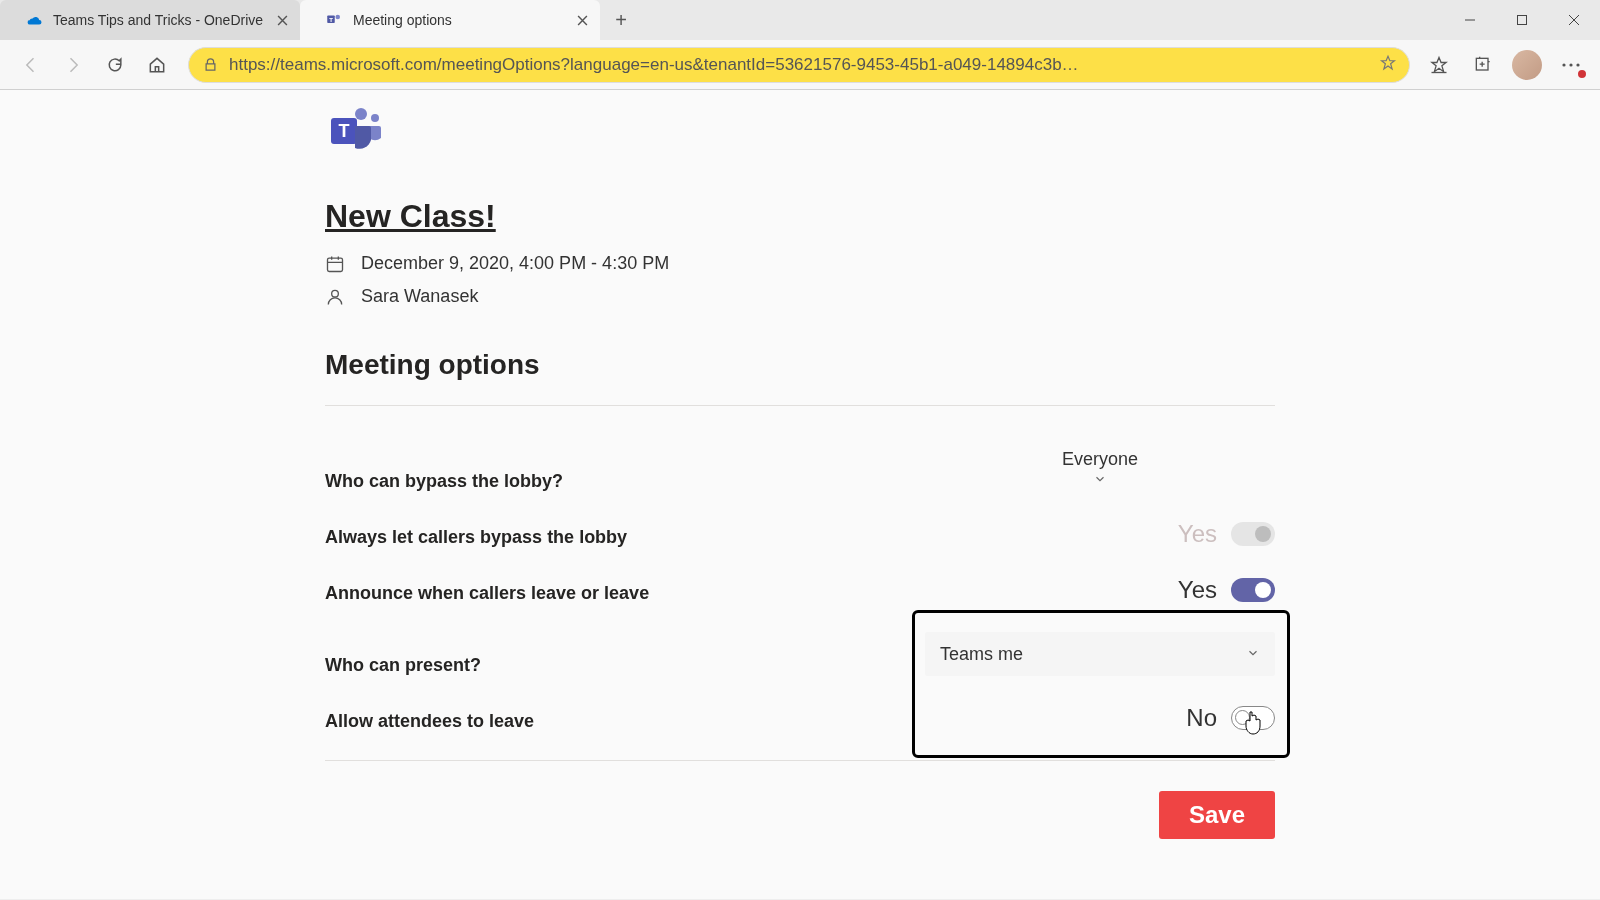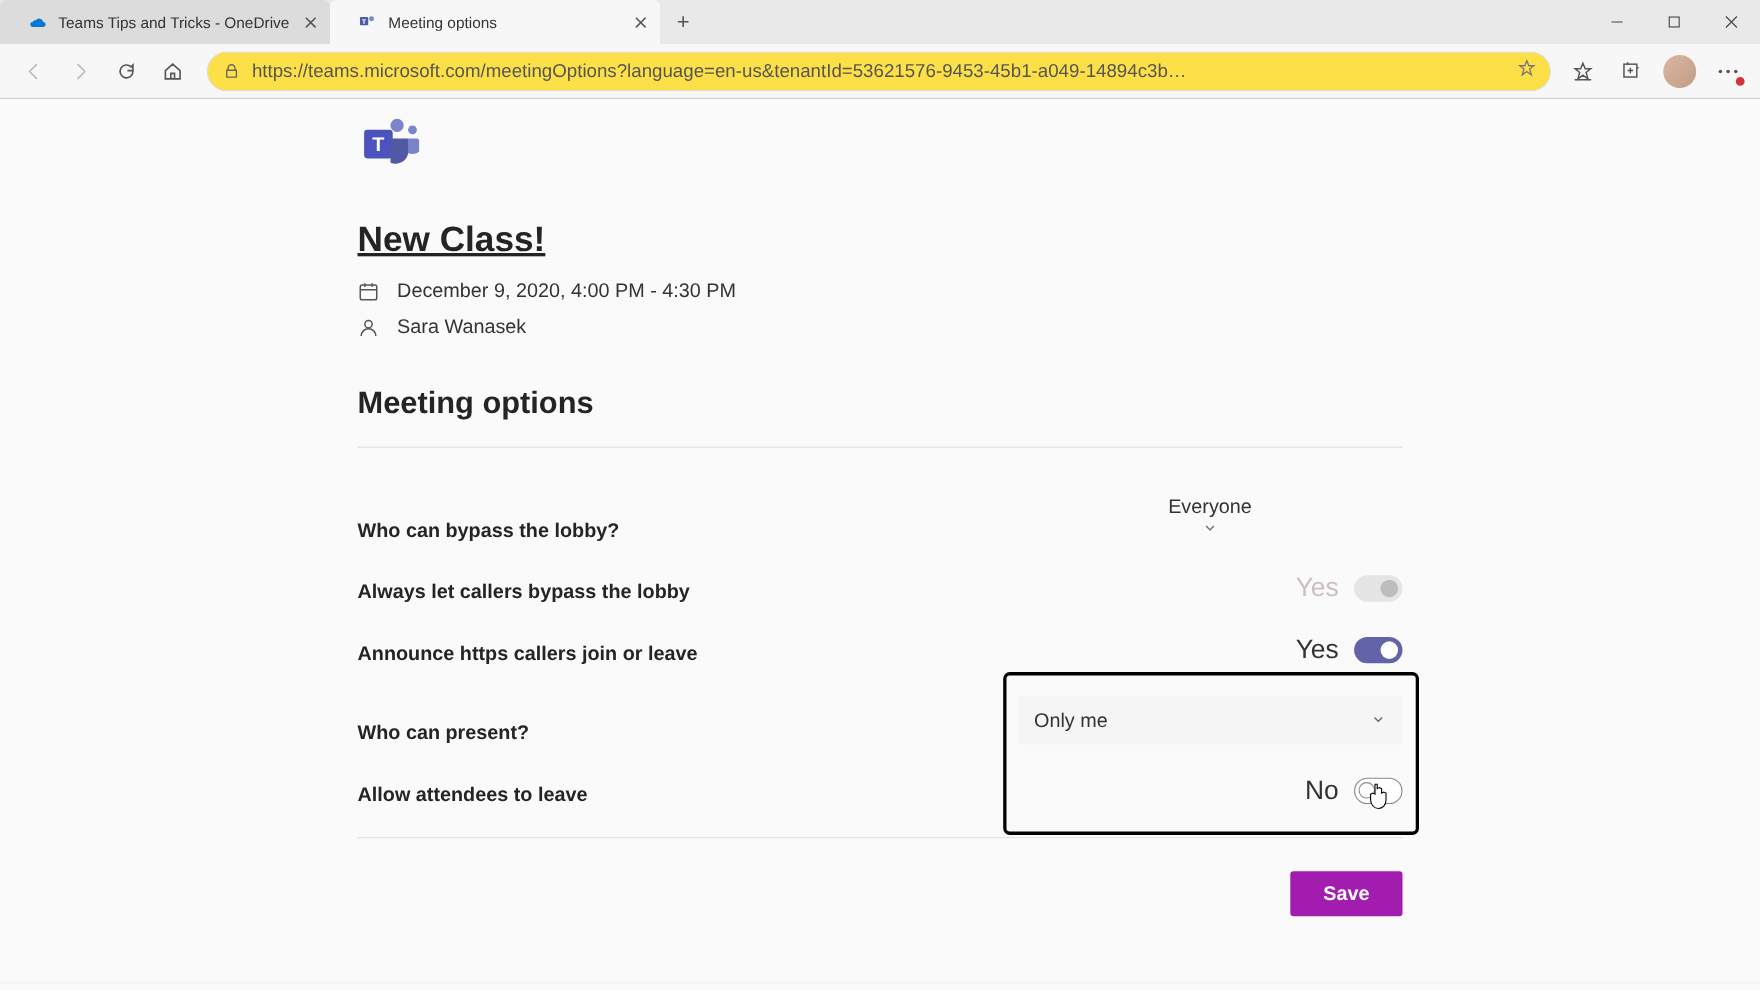--- a/index.html
+++ b/index.html
@@ -55,21 +55,21 @@
 .toggle.on { background: #6264a7; }
 .toggle.on .thumb { right: 4px; background: #fff; }
 .toggle.off-outline { background: #fff; border: 1.5px solid #888; }
 .toggle.off-outline .thumb { left: 3px; top: 2.5px; background: #fff; border: 1.5px solid #888; width: 15px; height: 15px; }
 .toggle.off-disabled { background: #e5e5e5; }
 .toggle.off-disabled .thumb { right: 4px; background: #bdbdbd; }
 
 .highlight-box { position: absolute; border: 3.5px solid #000; border-radius: 6px; pointer-events: none; }
 
 .save-row { display: flex; justify-content: flex-end; margin-top: 30px; margin-bottom: 60px; }
-.save-btn { background: #a21caf; color: #fff; font-size: 18px; font-weight: 600; padding: 10px 30px; border: none; border-radius: 3px; cursor: pointer; }
+.save-btn { background: #ef4444; color: #fff; font-size: 24px; font-weight: 600; padding: 10px 30px; border: none; border-radius: 3px; cursor: pointer; }
 
 .footer { text-align: center; font-size: 17px; color: #444; padding: 12px 0; border-top: 1px solid #eee; }
 .footer a { color: #6264a7; text-decoration: none; }
 .footer .sep { color: #888; margin: 0 8px; }
 
 .cursor { position: absolute; width: 20px; height: 26px; pointer-events: none; z-index: 100; }
 </style>
 </head>
 <body>
 
@@ -235,37 +235,37 @@
       <div class="option-label">Always let callers bypass the lobby</div>
       <div class="option-ctrl toggle-wrap">
         <span class="toggle-label disabled">Yes</span>
         <div class="toggle off-disabled">
             <div class="thumb"></div>
           </div>
       </div>
     </div>
 
     <div class="option-row">
-      <div class="option-label">Announce https callers join or leave</div>
+      <div class="option-label">Announce when callers leave or leave</div>
       <div class="option-ctrl toggle-wrap">
         <span class="toggle-label">Yes</span>
         <div class="toggle on">
             <div class="thumb"></div>
           </div>
       </div>
     </div>
 
     <div style="position:relative;">
       <div class="highlight-box" style="left:587px; top:-8px; width:378px; height:148px;"></div>
 
       <div class="option-row">
         <div class="option-label">Who can present?</div>
         <div class="option-ctrl">
           <div class="select">
-            <span>Only me</span>
+            <span>Teams me</span>
             <span class="chev"><svg width="14" height="14" viewBox="0 0 24 24">
                   <path fill="none" stroke="currentColor" stroke-width="2" d="M6 9l6 6 6-6"></path>
                 </svg></span>
           </div>
         </div>
       </div>
 
       <div class="option-row">
         <div class="option-label">Allow attendees to leave</div>
         <div class="option-ctrl toggle-wrap">

